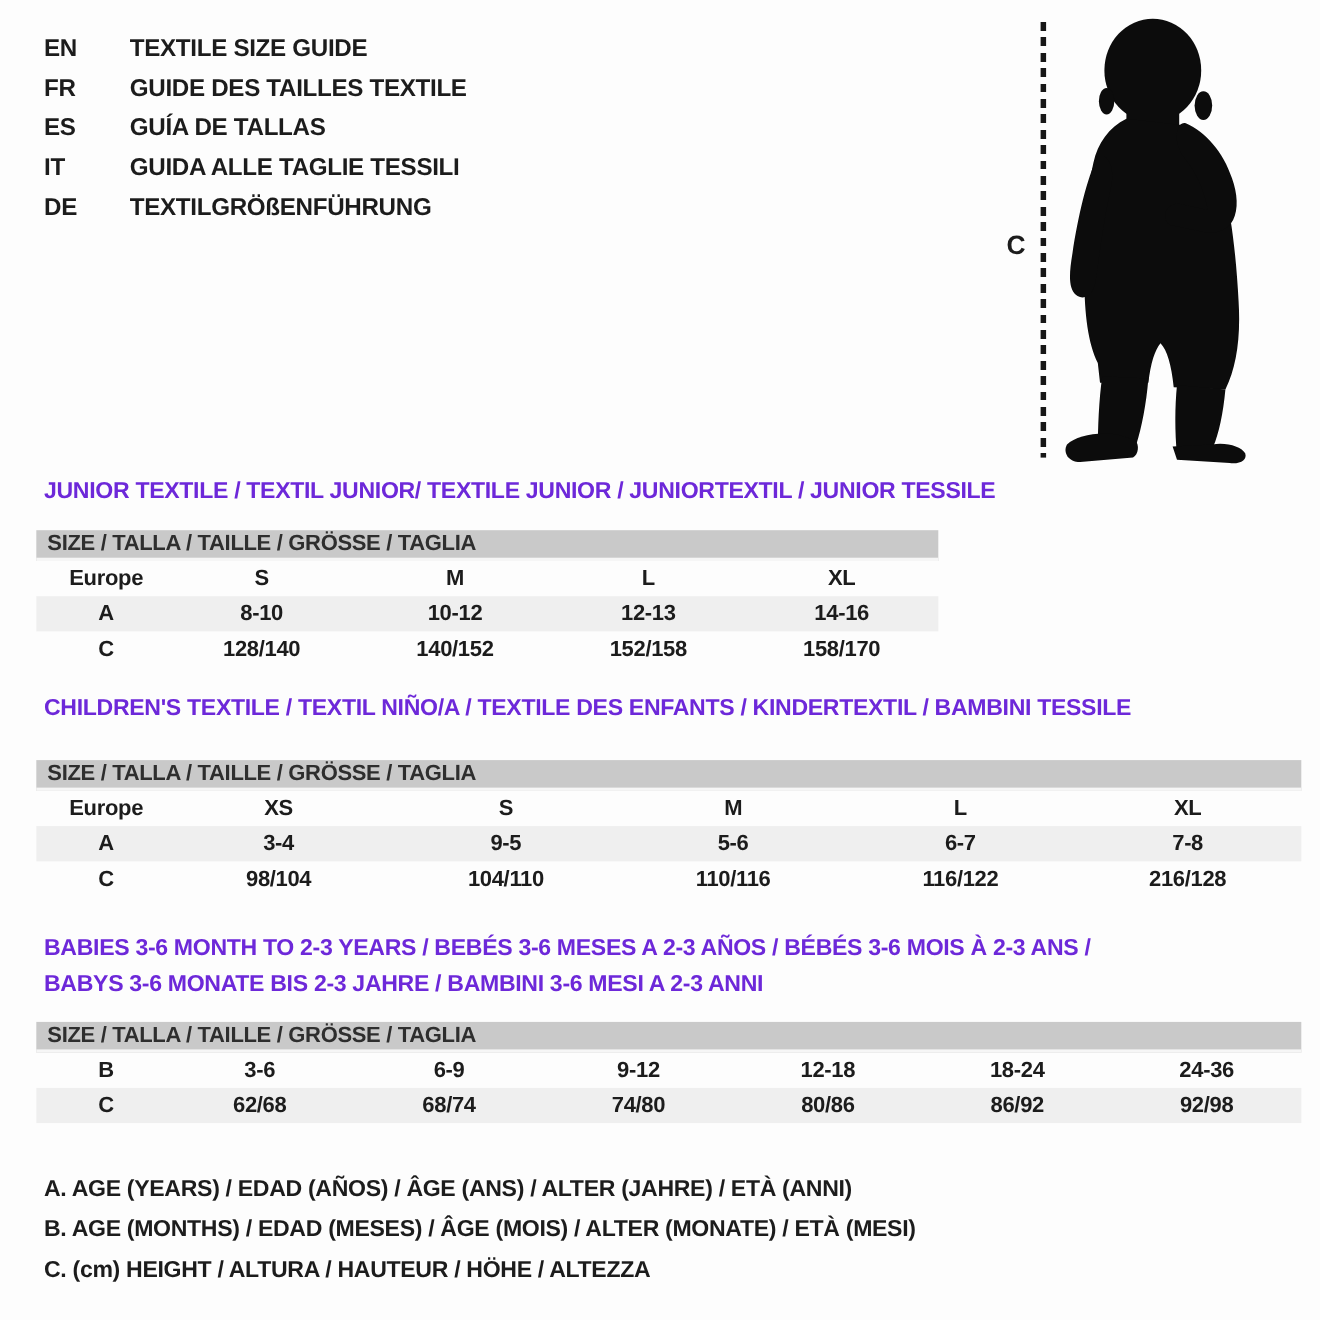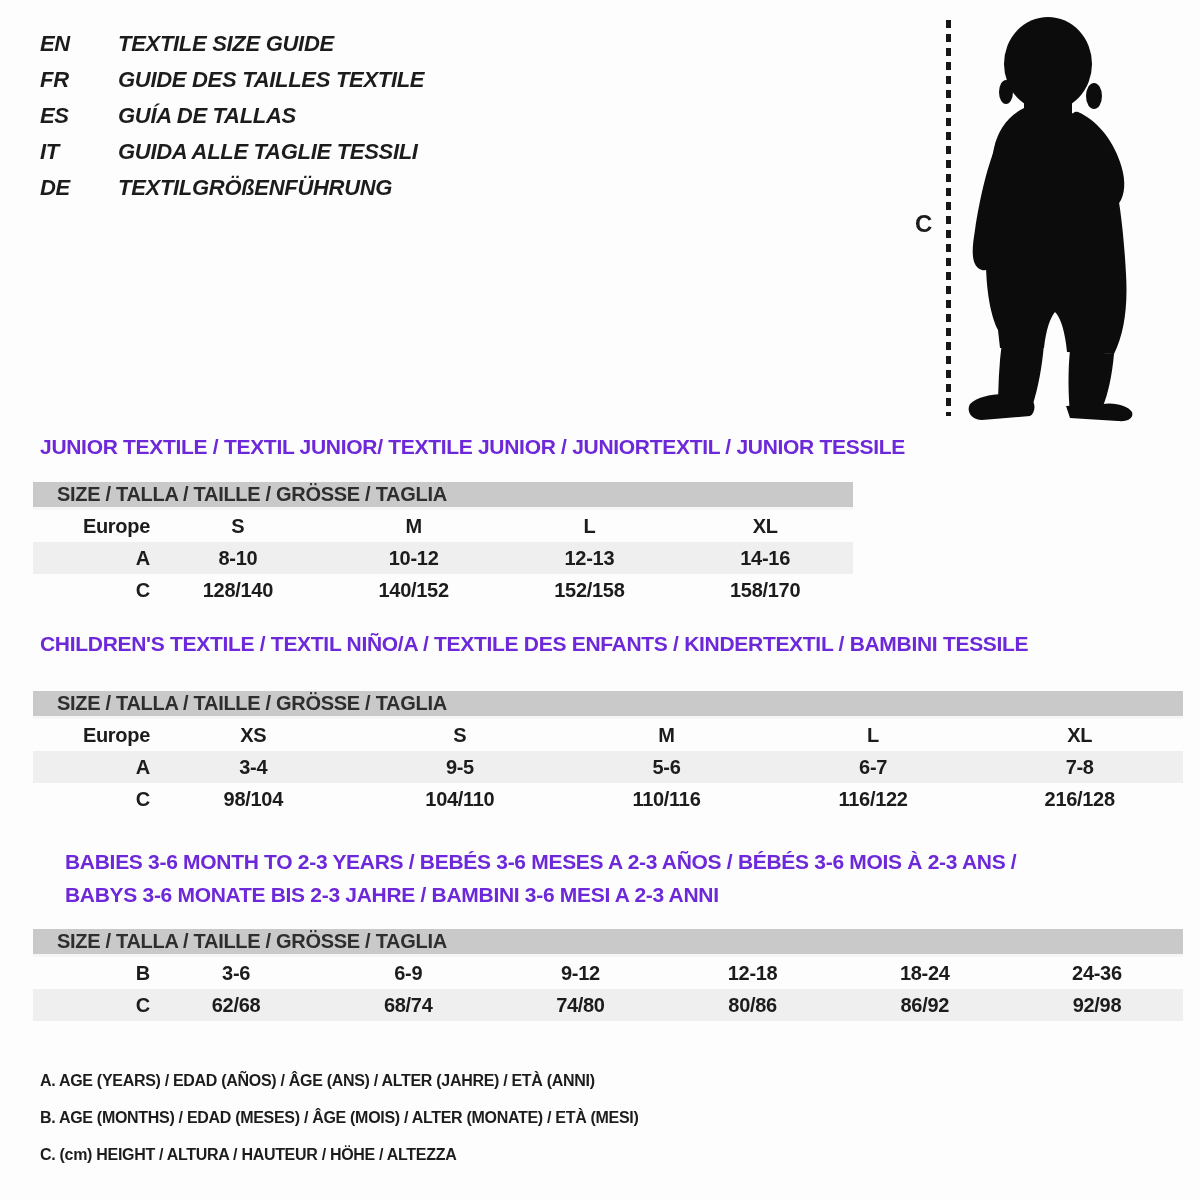--- a/index.html
+++ b/index.html
@@ -8,61 +8,61 @@
     font-family:"Liberation Sans", sans-serif;
     background:#ffffff;
   }
   .canvas{
     position:relative;width:1200px;height:1200px;
     background:#fdfdfd;overflow:hidden;
     color:#1c1c1c;font-weight:700;letter-spacing:-0.3px;
   }
 
   
-  .lang-block{position:absolute;left:40px;top:26px;font-style:italic;}
+  .lang-block{position:absolute;left:40px;top:26px;}
   .lang-row{display:flex;height:36px;align-items:center;font-size:22px;}
   .lang-code{width:78px;flex:0 0 78px;}
   .lang-title{white-space:nowrap;}
 
   
   .dash-line{
     position:absolute;left:946px;top:20px;width:5px;height:396px;
     background:repeating-linear-gradient(to bottom,#161616 0 8px,transparent 8px 14px);
   }
   .figure-c{position:absolute;left:915px;top:210px;font-size:24px;}
   .toddler{position:absolute;left:958px;top:12px;width:186px;height:412px;}
 
   
   .sec-title{
     position:absolute;left:40px;margin:0;
     font-size:21px;line-height:33px;white-space:pre-line;
     font-weight:700;color:#6d28d9;
   }
   .title-junior{top:430px;}
   .title-children{top:627px;}
-  .title-babies{top:845px;margin-left:25px;}
+  .title-babies{top:845px;}
 
   .table{position:absolute;left:33px;font-size:20px;}
   .t-junior{top:482px;width:820px;}
   .t-children{top:691px;width:1150px;}
   .t-babies{top:929px;width:1150px;}
 
   .t-header{
     height:28px;background:#c9c9c9;color:#2e2e2e;
-    display:flex;align-items:center;padding-left:24px;
+    display:flex;align-items:center;padding-left:10px;
     border-bottom:3px solid #f6f6f6;box-sizing:border-box;
   }
   .t-row{display:flex;height:32px;align-items:center;}
   .t-body .t-row:nth-child(even){background:#efefef;}
   .t-cell{flex:1;text-align:center;}
-  .t-cell.t-label{flex:0 0 117px;text-align:right;padding-left:10px;box-sizing:border-box;}
+  .t-cell.t-label{flex:0 0 117px;text-align:center;padding-left:10px;box-sizing:border-box;}
 
   
   .legend{position:absolute;left:40px;top:1062px;}
-  .legend-line{font-size:16px;line-height:37px;white-space:nowrap;}
+  .legend-line{font-size:21px;line-height:37px;white-space:nowrap;}
 </style>
 </head>
 <body>
 
 <div class="canvas">
 
   <div class="lang-block">
     <div class="lang-row">
       <span class="lang-code">EN</span>
       <span class="lang-title">TEXTILE SIZE GUIDE</span>

